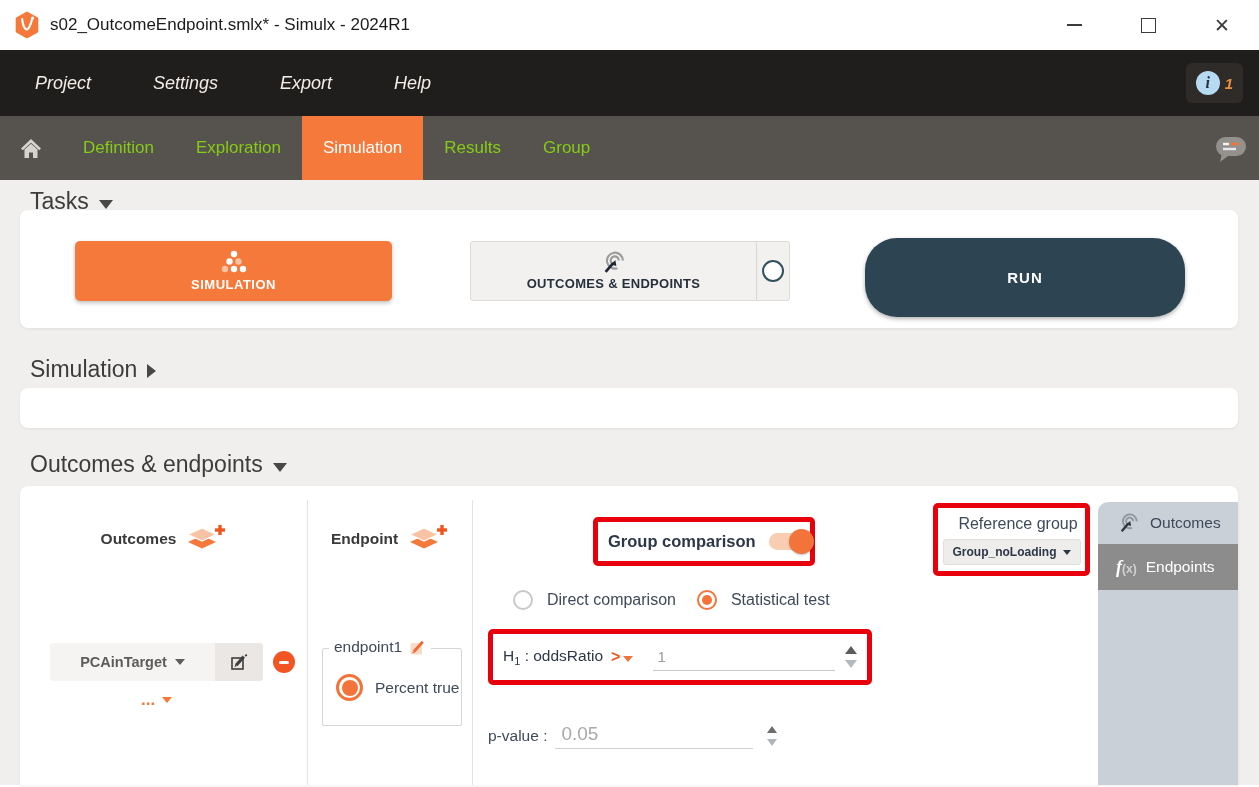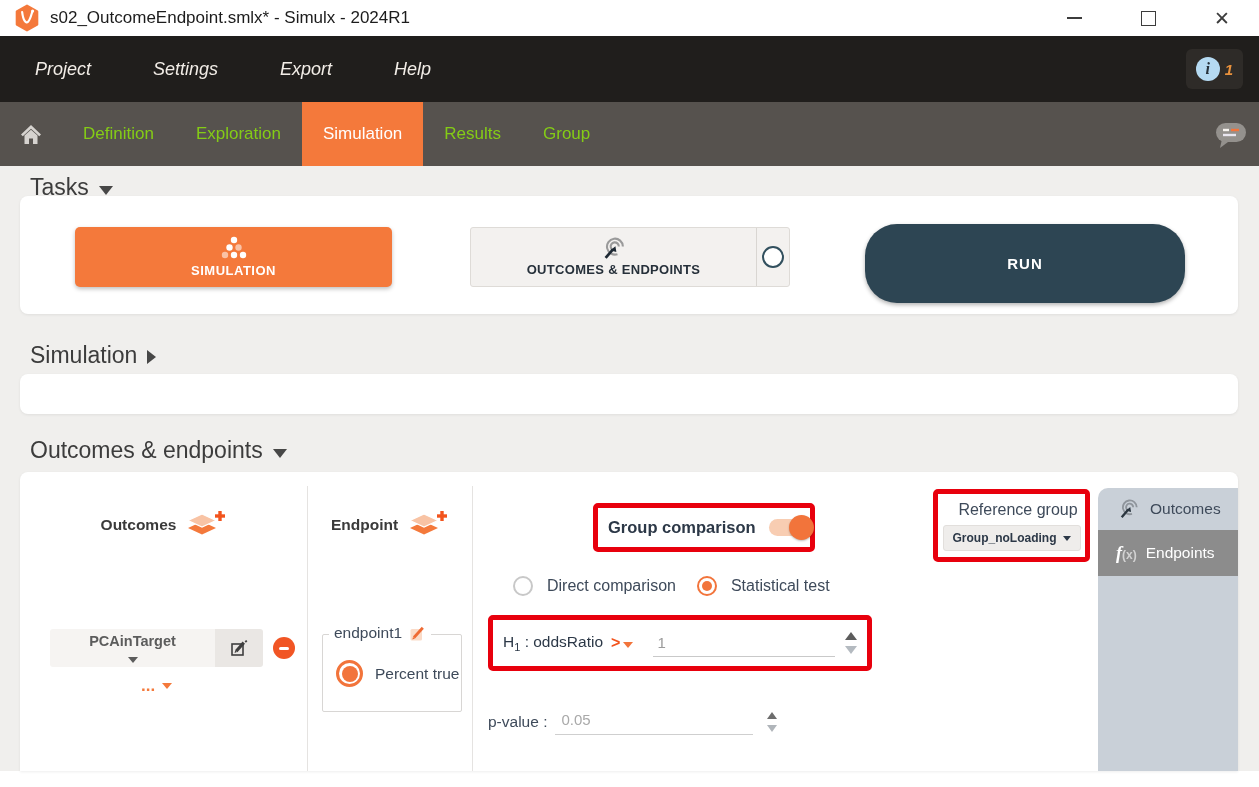--- a/index.html
+++ b/index.html
@@ -1,20 +1,20 @@
 <!DOCTYPE html>
 <html><head>
 <meta charset="utf-8">
 <style>
   html,body{margin:0;padding:0;}
   body{width:1259px;height:787px;overflow:hidden;position:relative;
        font-family:"Liberation Sans",sans-serif;background:#fff;
        -webkit-font-smoothing:antialiased;}
   
-  .titlebar{height:36px;display:flex;align-items:center;background:#fff;padding-left:14px;box-sizing:border-box;}
+  .titlebar{height:50px;display:flex;align-items:center;background:#fff;padding-left:14px;box-sizing:border-box;}
   .app-title{font-size:17px;color:#1c1c1c;margin-left:10px;}
   .win-controls{margin-left:auto;display:flex;height:100%;}
   .win-btn{width:74px;height:100%;display:flex;align-items:center;justify-content:center;cursor:pointer;}
   .min-glyph{width:15px;height:2px;background:#3c3c3c;}
   .max-glyph{width:13px;height:13px;border:1.5px solid #3c3c3c;}
   .close-glyph{font-size:19px;color:#3c3c3c;line-height:1;font-weight:400;}
   
   .menubar{height:66px;background:#201e1c;display:flex;align-items:center;padding-left:35px;box-sizing:border-box;font-style:italic;}
   .menu-item{font-size:18px;color:#f2ede7;margin-right:62px;cursor:pointer;}
   .info-badge{margin-left:auto;margin-right:16px;background:#2e2b28;border-radius:6px;
@@ -51,21 +51,21 @@
   .status-circle{width:18px;height:18px;border:2px solid #32505e;border-radius:50%;background:#fff;}
   .btn-run{position:absolute;left:845px;top:28px;width:320px;height:79px;background:#2d4553;border-radius:32px;
            box-shadow:0 2px 4px rgba(0,0,0,.3);display:flex;align-items:center;justify-content:center;
            color:#fff;font-weight:bold;font-size:15px;letter-spacing:1px;cursor:pointer;}
   
   .vdiv{position:absolute;top:14px;bottom:0;width:1px;background:#e5e3e1;}
   .col-header{position:absolute;top:36px;height:34px;display:flex;align-items:center;justify-content:center;gap:10px;
               font-weight:bold;font-size:15.5px;color:#3a3a3a;}
   .pca-row{position:absolute;left:30px;top:157px;display:flex;align-items:center;}
   .pca-select{width:165px;height:38px;background:#f6f4f2;border-radius:3px 0 0 3px;display:flex;align-items:center;justify-content:center;gap:8px;
-              font-weight:bold;font-size:14.5px;color:#5c5c5c;cursor:pointer;flex-direction:column;}
+              font-weight:bold;font-size:14.5px;color:#5c5c5c;cursor:pointer;}
   .pca-edit{width:48px;height:38px;background:#eae7e4;border-radius:0 3px 3px 0;display:flex;align-items:center;justify-content:center;cursor:pointer;}
   .pca-remove{width:22px;height:22px;border-radius:50%;background:#f15524;margin-left:10px;display:flex;align-items:center;justify-content:center;cursor:pointer;}
   .pca-remove span{width:10px;height:3px;background:#fff;border-radius:2px;display:block;}
   .dots-more{position:absolute;left:121px;top:204px;display:flex;align-items:center;gap:7px;color:#f4793b;
              font-weight:bold;font-size:17px;cursor:pointer;}
   .mini-caret{width:0;height:0;border-left:5px solid transparent;border-right:5px solid transparent;border-top:6px solid currentColor;display:inline-block;}
   .endpoint-box{position:absolute;left:302px;top:162px;width:138px;height:76px;border:1px solid #d8d6d4;border-radius:2px;}
   .endpoint-legend{position:absolute;top:-11px;left:6px;background:#fff;padding:0 5px;display:flex;align-items:center;gap:7px;
                    font-size:15.5px;color:#3e4a5a;}
   .endpoint-radio-row{margin:25px 0 0 13px;display:flex;align-items:center;gap:12px;font-size:15.5px;color:#3e4a5a;}
@@ -87,21 +87,21 @@
   .h1-op{color:#f2541d;font-weight:bold;font-size:16px;margin-left:8px;display:flex;align-items:center;gap:3px;cursor:pointer;}
   .h1-op .mini-caret{border-top-color:#f2743b;margin-top:3px;}
   .h1-field{flex:1;margin-left:20px;border-bottom:1px solid #c9c9c9;height:26px;line-height:26px;
             font-size:15px;color:#9b9b9b;padding-left:4px;cursor:text;}
   .spinners{margin-left:10px;display:flex;flex-direction:column;gap:6px;align-items:center;}
   .spin-up{width:0;height:0;border-left:6px solid transparent;border-right:6px solid transparent;border-bottom:8px solid #5c5c5c;cursor:pointer;}
   .spin-down{width:0;height:0;border-left:6px solid transparent;border-right:6px solid transparent;border-top:8px solid #b4bac0;cursor:pointer;}
   .pv-row{position:absolute;left:468px;top:236px;display:flex;align-items:center;}
   .pv-label{font-size:15.5px;color:#3e4a5a;}
   .pv-field{width:192px;margin-left:8px;border-bottom:1px solid #cfcfcf;height:26px;line-height:24px;
-            font-size:15px;color:#a9a9a9;padding-left:6px;cursor:text;}
+            font-size:19px;color:#a9a9a9;padding-left:6px;cursor:text;}
   .pv-row .spinners{margin-left:14px;}
   .pv-row .spin-up{border-left-width:5px;border-right-width:5px;border-bottom-width:7px;border-bottom-color:#6d6d6d;}
   .pv-row .spin-down{border-left-width:5px;border-right-width:5px;border-top-width:7px;border-top-color:#b0b5ba;}
   .rg-box{position:absolute;left:913px;top:17px;width:157px;height:73px;display:flex;flex-direction:column;align-items:center;justify-content:center;gap:6px;}
   .rg-label{font-size:16px;color:#3e4a5a;margin-left:13px;}
   .rg-btn{background:#efedeb;border:1px solid #e2dfdc;border-radius:3px;padding:5px 9px;display:flex;align-items:center;gap:6px;
           font-weight:bold;font-size:12px;color:#2c3847;cursor:pointer;}
   .rg-btn .mini-caret{border-left-width:4px;border-right-width:4px;border-top-width:5px;margin-top:1px;}
   
   .side-panel{position:absolute;left:1078px;top:16px;right:0;bottom:0;background:#c9d0d8;border-top-left-radius:10px;}

